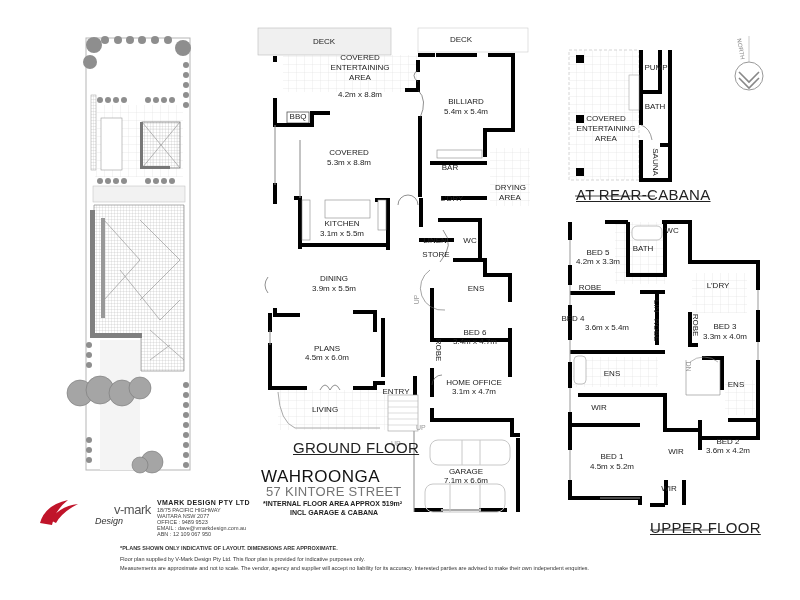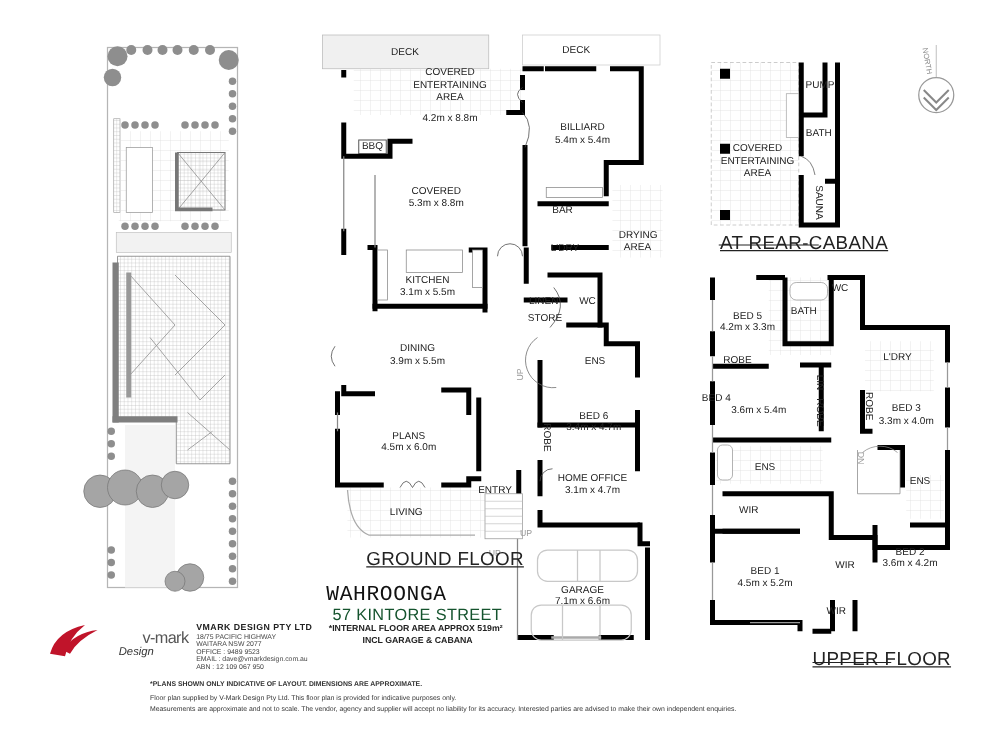--- a/index.html
+++ b/index.html
@@ -2,22 +2,22 @@
 <html><head>
 <meta charset="utf-8">
 <style>
   html,body{margin:0;padding:0;background:#fff;}
   body{width:800px;height:600px;position:relative;overflow:hidden;font-family:"Liberation Sans",sans-serif;color:#222;}
   svg{position:absolute;left:0;top:0;}
   .lbl{position:absolute;font-size:8px;text-align:center;line-height:10px;color:#222;white-space:nowrap;transform:translate(-50%,-50%);}
   .vlbl{position:absolute;font-size:8px;color:#222;white-space:nowrap;transform:translate(-50%,-50%) rotate(90deg);}
   .floor-title{position:absolute;font-size:15px;text-decoration:underline;color:#222;white-space:nowrap;letter-spacing:0.3px;}
   .up{position:absolute;font-size:7px;color:#999;}
-  #suburb{position:absolute;left:261px;top:467px;font-size:17px;color:#111;letter-spacing:0.5px;font-family:Liberation Mono, monospace;}
-  #street{position:absolute;left:266px;top:484px;font-size:13px;color:#14532d;letter-spacing:0.3px;}
+  #suburb{position:absolute;left:261px;top:467px;font-size:17px;color:#111;letter-spacing:0.5px;}
+  #street{position:absolute;left:266px;top:484px;font-size:13px;color:#737373;letter-spacing:0.3px;}
   #area1{position:absolute;left:263px;top:500px;font-size:7px;font-weight:bold;color:#222;}
   #area2{position:absolute;left:290px;top:509px;font-size:7px;font-weight:bold;color:#222;}
   .co{position:absolute;left:157px;font-size:5.5px;color:#444;line-height:7px;}
   #co-name{position:absolute;left:157px;top:499px;font-size:7px;font-weight:bold;color:#222;letter-spacing:0.4px;}
   #logo-text{position:absolute;left:70px;top:502px;font-size:13px;color:#555;letter-spacing:-0.5px;margin-left:44px;}
   #logo-sub{position:absolute;left:95px;top:516px;font-size:9px;color:#333;font-style:italic;}
   .disc{position:absolute;left:120px;font-size:5.5px;color:#333;white-space:nowrap;}
   #north{position:absolute;left:742px;top:38px;font-size:6px;color:#888;transform:rotate(80deg);transform-origin:left top;}
 </style>
 </head>

